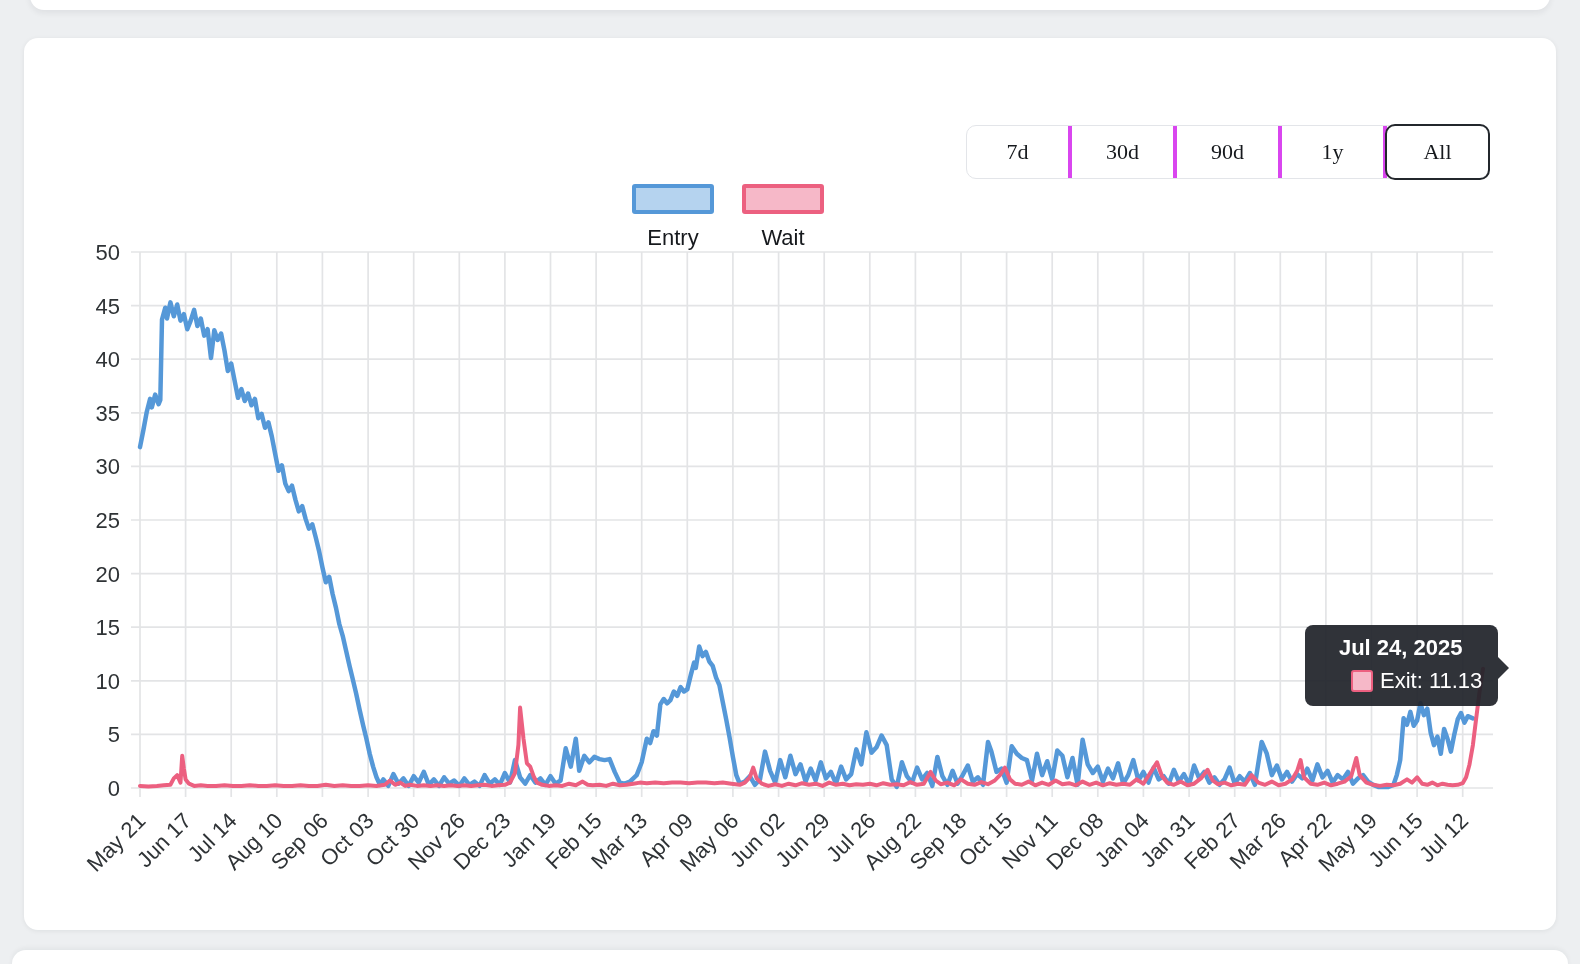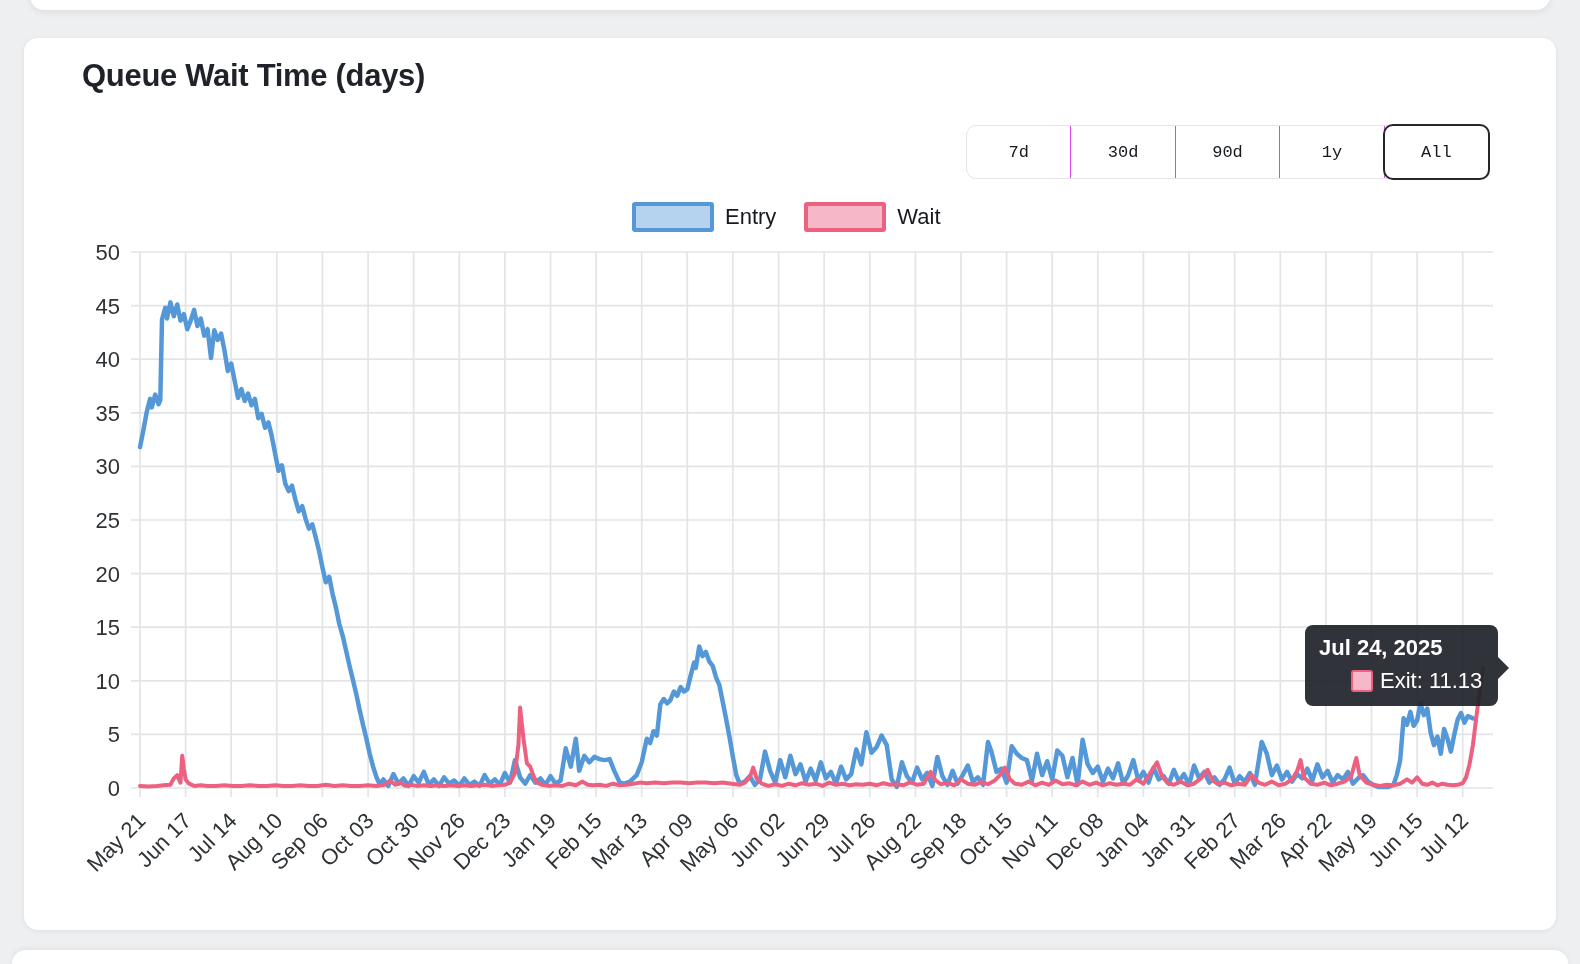--- a/index.html
+++ b/index.html
@@ -28,33 +28,33 @@
   }
   .range-group{
     position:absolute;left:966px;top:125px;width:523px;height:54px;
     display:flex;background:#ffffff;
     border:1px solid #e3e5e9;border-radius:10px;
     box-sizing:border-box;
   }
   .range-btn{
     flex:1;display:flex;align-items:center;justify-content:center;
     background:none;border:none;padding:0;margin:0;cursor:pointer;
-    font-family:Liberation Mono, monospace;
-    font-size:17px;color:#16191d;position:relative;
-  }
-  .range-btn + .range-btn{border-left:1px solid #d946ef;}
+    font-family:Liberation Serif, serif;
+    font-size:22px;color:#16191d;position:relative;
+  }
+  .range-btn + .range-btn{border-left:4px solid #d946ef;}
   .active-ring{
     position:absolute;inset:-2px;border:2.5px solid #23272c;
     border-radius:10px;pointer-events:none;
   }
   .legend{
     position:absolute;left:632px;top:201px;height:32px;
     display:flex;align-items:center;gap:28px;
   }
-  .legend-item{display:flex;align-items:center;gap:11px;cursor:pointer;}
+  .legend-item{display:flex;align-items:center;gap:11px;cursor:pointer;flex-direction:column;}
   .legend-swatch{
     width:82px;height:30px;box-sizing:border-box;
     border:4px solid #888;border-radius:3px;background:#ddd;
   }
   .legend-label{font-size:22px;color:#16191d;}
   #chart-svg{position:absolute;left:24px;top:185px;}
   .tooltip{
     position:absolute;left:1305px;top:625px;
     background:rgba(32,36,42,0.93);
     border-radius:8px;padding:10px 16px 12px 14px;
@@ -75,21 +75,20 @@
 </style>
 </head>
 <body>
 
 <div class="page">
 
   <div class="sliver top"></div>
 
   <div class="card"></div>
 
-  <h1 class="chart-title">Queue Wait Time (days)</h1>
 
   <div class="range-group">
     <button class="range-btn">7d</button>
     <button class="range-btn">30d</button>
     <button class="range-btn">90d</button>
     <button class="range-btn">1y</button>
     <button class="range-btn">All<span class="active-ring"></span></button>
   </div>
 
   <div class="legend">
@@ -183,21 +182,21 @@
       <line x1="1347.5" y1="67" x2="1347.5" y2="612" stroke="#e3e4e6" stroke-width="1.7"></line>
       <text transform="translate(1354.5,637) rotate(-45)" text-anchor="end" font-size="22" fill="#2f3336">May 19</text>
       <line x1="1393.1" y1="67" x2="1393.1" y2="612" stroke="#e3e4e6" stroke-width="1.7"></line>
       <text transform="translate(1400.1,637) rotate(-45)" text-anchor="end" font-size="22" fill="#2f3336">Jun 15</text>
       <line x1="1438.7" y1="67" x2="1438.7" y2="612" stroke="#e3e4e6" stroke-width="1.7"></line>
       <text transform="translate(1445.7,637) rotate(-45)" text-anchor="end" font-size="22" fill="#2f3336">Jul 12</text>
       <polyline points="116.0,262.1 119.4,245.0 122.8,226.7 126.1,213.9 127.8,222.4 131.2,209.6 134.6,219.2 136.3,214.9 138.0,134.5 141.3,122.7 143.0,133.5 146.4,117.4 149.8,131.3 153.2,119.5 156.5,135.6 159.9,129.2 163.3,144.2 166.7,135.6 170.1,124.9 173.4,141.0 176.8,133.5 180.2,150.6 183.6,144.2 187.0,173.1 190.3,145.3 193.7,154.9 197.1,148.5 200.5,165.6 203.8,186.0 207.2,178.5 210.6,195.6 214.0,212.8 217.4,204.2 220.7,216.0 224.1,208.5 227.5,220.3 230.9,213.9 234.3,233.2 237.6,228.9 241.0,242.8 244.4,237.4 247.8,251.4 251.1,268.5 254.5,285.7 257.9,280.3 261.3,298.6 264.7,306.1 268.0,300.7 271.4,314.6 274.8,326.4 278.2,321.1 281.6,333.9 284.9,343.6 288.3,339.3 291.7,352.2 295.1,366.1 298.4,382.2 301.8,397.2 305.2,391.8 308.6,409.0 312.0,422.9 315.3,439.0 318.7,450.8 322.1,465.8 325.5,480.8 328.9,494.7 332.2,508.7 335.6,524.7 339.0,539.8 342.4,553.7 345.7,568.7 349.1,581.6 352.5,592.3 355.9,599.8 359.3,594.4 364.3,600.9 369.4,589.1 374.5,598.7 379.5,593.4 384.6,600.9 389.7,591.2 394.7,597.6 399.8,586.9 404.9,599.8 409.9,594.4 415.0,600.9 420.1,592.3 425.1,598.7 430.2,595.5 435.3,600.9 440.3,593.4 445.4,599.8 450.5,596.6 455.6,600.9 460.6,590.1 465.7,598.7 470.8,594.4 475.8,599.8 480.9,588.0 486.0,597.6 491.0,575.1 496.1,592.3 501.2,598.7 506.2,590.1 511.3,597.6 516.4,593.4 521.4,599.8 526.5,591.2 531.6,598.7 536.6,595.5 541.7,563.3 546.8,581.6 551.8,553.7 555.2,585.8 560.3,570.8 565.4,577.3 570.4,571.9 575.5,574.1 580.6,575.1 585.6,574.1 590.7,586.9 595.8,597.6 600.8,598.7 605.9,596.6 612.7,590.1 617.7,577.3 622.8,553.7 626.2,558.0 629.5,546.2 632.9,550.5 636.3,519.4 639.7,514.0 643.1,518.3 646.4,515.1 649.8,506.5 653.2,510.8 656.6,502.2 660.0,506.5 663.3,504.4 666.7,490.4 670.1,477.6 671.8,482.9 675.2,461.5 678.5,471.1 681.9,466.9 685.3,476.5 688.7,480.8 692.1,492.6 695.4,500.1 698.8,517.2 702.2,534.4 705.6,552.6 708.9,571.9 712.3,590.1 715.7,598.7 720.8,596.6 725.8,591.2 730.9,599.8 736.0,594.4 741.0,566.6 746.1,585.8 751.2,597.6 756.2,575.1 761.3,592.3 766.4,570.8 771.5,589.1 776.5,579.4 781.6,596.6 786.7,583.7 791.7,595.5 796.8,577.3 801.9,593.4 806.9,586.9 812.0,598.7 817.1,581.6 822.1,594.4 827.2,589.1 832.3,564.4 837.3,579.4 842.4,547.3 847.5,567.6 852.5,562.3 857.6,550.5 862.7,560.1 867.7,594.4 872.8,601.9 877.9,577.3 882.9,591.2 888.0,597.6 893.1,582.6 898.1,594.4 903.2,588.0 908.3,600.9 913.4,571.9 918.4,591.2 923.5,599.8 928.6,585.8 933.6,598.7 938.7,590.1 943.8,580.5 948.8,596.6 953.9,592.3 959.0,599.8 964.0,556.9 967.4,566.6 972.5,586.9 977.5,583.7 982.6,597.6 987.7,561.2 992.8,568.7 997.8,573.0 1002.9,575.1 1008.0,595.5 1013.0,568.7 1018.1,590.1 1023.2,576.2 1028.2,594.4 1033.3,565.5 1038.4,570.8 1043.4,592.3 1048.5,573.0 1053.6,599.8 1058.6,554.8 1063.7,579.4 1068.8,588.0 1073.8,581.6 1078.9,596.6 1084.0,583.7 1089.0,593.4 1094.1,578.3 1099.2,598.7 1104.2,590.1 1109.3,575.1 1114.4,595.5 1119.4,586.9 1124.5,597.6 1129.6,582.6 1134.7,594.4 1139.7,591.2 1144.8,598.7 1149.9,584.8 1154.9,596.6 1160.0,589.1 1165.1,599.8 1170.1,580.5 1175.2,593.4 1180.3,586.9 1185.3,597.6 1190.4,592.3 1195.5,599.8 1200.5,594.4 1205.6,582.6 1210.7,598.7 1215.7,591.2 1220.8,596.6 1225.9,588.0 1230.9,599.8 1237.7,556.9 1242.8,568.7 1247.8,590.1 1252.9,580.5 1258.0,594.4 1263.0,586.9 1268.1,596.6 1273.2,589.1 1278.2,593.4 1283.3,583.7 1288.4,595.5 1293.4,579.4 1298.5,592.3 1303.6,585.8 1308.7,597.6 1313.7,590.1 1318.8,594.4 1323.9,586.9 1328.9,598.7 1334.0,593.4 1339.1,590.1 1344.1,596.6 1349.2,599.8 1354.3,601.9 1359.3,601.9 1364.4,601.9 1369.5,599.8 1372.8,590.1 1376.2,575.1 1379.6,533.3 1383.0,539.8 1386.4,526.9 1389.7,540.8 1393.1,535.5 1396.5,518.3 1399.9,530.1 1403.3,523.7 1406.6,547.3 1410.0,560.1 1413.4,551.5 1416.8,568.7 1420.1,544.0 1423.5,553.7 1426.9,566.6 1430.3,549.4 1433.7,534.4 1437.0,528.0 1440.4,537.6 1443.8,531.2 1448.9,533.3" fill="none" stroke="#5598d8" stroke-width="4.5" stroke-linejoin="round" stroke-linecap="round"></polyline>
       <polyline points="116.0,600.9 124.4,601.4 132.9,600.9 139.7,600.3 146.4,599.8 149.8,593.4 153.2,590.1 156.5,597.6 158.2,570.8 159.9,583.7 161.6,594.4 165.0,598.7 170.1,600.9 176.8,600.3 183.6,600.9 192.0,600.9 200.5,600.3 208.9,600.9 217.4,600.9 225.8,600.3 234.3,600.9 242.7,600.9 251.1,600.3 259.6,600.9 268.0,600.9 276.5,600.3 284.9,600.9 293.4,600.9 301.8,599.8 310.3,600.9 318.7,600.3 327.2,600.9 335.6,600.9 344.1,600.3 352.5,600.9 360.9,599.8 366.0,595.5 371.1,599.8 376.2,597.6 381.2,600.9 386.3,599.8 393.0,600.9 399.8,600.3 406.6,600.9 413.3,600.3 420.1,600.9 426.8,600.3 433.6,600.9 440.3,600.3 447.1,600.9 453.9,600.3 460.6,599.8 467.4,600.9 474.1,600.3 480.9,599.8 486.0,597.6 491.0,588.0 494.4,560.1 496.1,522.6 499.5,553.7 502.9,578.3 506.2,581.6 509.6,591.2 513.0,597.6 518.1,599.8 524.8,600.9 531.6,600.3 538.3,600.9 545.1,598.7 551.8,600.3 558.6,596.6 563.7,599.8 568.7,600.3 575.5,599.8 582.2,600.9 589.0,598.7 595.8,600.3 602.5,599.8 609.3,598.7 616.0,597.6 622.8,598.2 631.2,597.6 639.7,598.2 648.1,597.6 656.6,597.6 665.0,598.2 673.5,597.6 681.9,597.6 690.4,598.2 698.8,597.6 707.3,598.7 715.7,599.8 720.8,597.6 725.8,592.3 729.2,582.6 732.6,593.4 737.7,598.7 744.4,600.9 751.2,599.2 757.9,600.9 764.7,598.7 771.5,600.3 778.2,598.2 785.0,599.8 791.7,598.7 798.5,600.9 805.2,597.6 812.0,599.8 818.8,598.7 825.5,600.3 832.3,599.2 839.0,599.8 845.8,598.7 852.5,600.3 859.3,598.2 866.1,599.8 872.8,599.2 879.6,600.3 886.3,597.1 893.1,599.8 899.8,598.7 906.6,586.9 911.7,595.5 916.7,599.2 923.5,597.6 930.2,600.3 937.0,594.4 943.8,598.7 950.5,599.8 957.3,597.1 964.0,599.2 970.8,595.5 975.9,590.1 980.9,582.6 986.0,594.4 991.1,598.7 997.8,599.8 1004.6,596.6 1011.3,600.3 1018.1,597.6 1024.8,599.8 1031.6,595.5 1038.4,599.2 1045.1,598.2 1051.9,600.3 1058.6,596.6 1065.4,599.8 1072.1,597.6 1078.9,600.3 1085.7,598.2 1092.4,599.8 1099.2,598.7 1105.9,599.8 1112.7,594.4 1119.4,598.7 1126.2,588.0 1133.0,577.3 1138.0,591.2 1143.1,597.6 1149.9,599.8 1156.6,596.6 1163.4,600.3 1170.1,598.7 1176.9,593.4 1183.6,584.8 1188.7,595.5 1193.8,599.2 1200.5,597.6 1207.3,600.3 1214.1,598.7 1220.8,599.8 1227.6,590.1 1234.3,597.6 1241.1,599.8 1247.8,596.6 1254.6,600.3 1261.4,598.7 1268.1,594.4 1273.2,585.8 1276.6,575.1 1279.9,592.3 1286.7,598.7 1293.4,599.8 1300.2,597.6 1307.0,600.3 1313.7,598.7 1320.5,596.6 1327.2,591.2 1332.3,573.0 1335.7,590.1 1342.4,597.6 1349.2,599.8 1356.0,600.9 1362.7,599.8 1369.5,600.3 1376.2,598.7 1383.0,594.4 1388.0,597.6 1393.1,592.3 1398.2,598.7 1403.3,599.8 1408.3,597.6 1413.4,600.3 1418.5,598.7 1423.5,599.8 1428.6,600.3 1433.7,599.8 1438.7,598.2 1442.1,592.3 1445.5,579.4 1448.9,560.1 1452.2,533.3 1455.6,506.5 1459.0,483.7" fill="none" stroke="#ec6080" stroke-width="4" stroke-linejoin="round" stroke-linecap="round"></polyline>
     </svg>
 
-  <div class="tooltip" id="tooltip" style="left: 1305px; top: 624.686px;">
+  <div class="tooltip" id="tooltip" style="left: 1305px; top: 624.686px; text-align: center;">
     <div class="tt-title">Jul 24, 2025</div>
     <div class="tt-row">
       <span class="tt-swatch" id="tt-swatch" style="background: rgb(246, 184, 200); border-color: rgb(236, 96, 128);"></span>
       <span>Exit: 11.13</span>
     </div>
     <div class="tt-caret"></div>
   </div>
 
   <div class="sliver bottom"></div>
 

